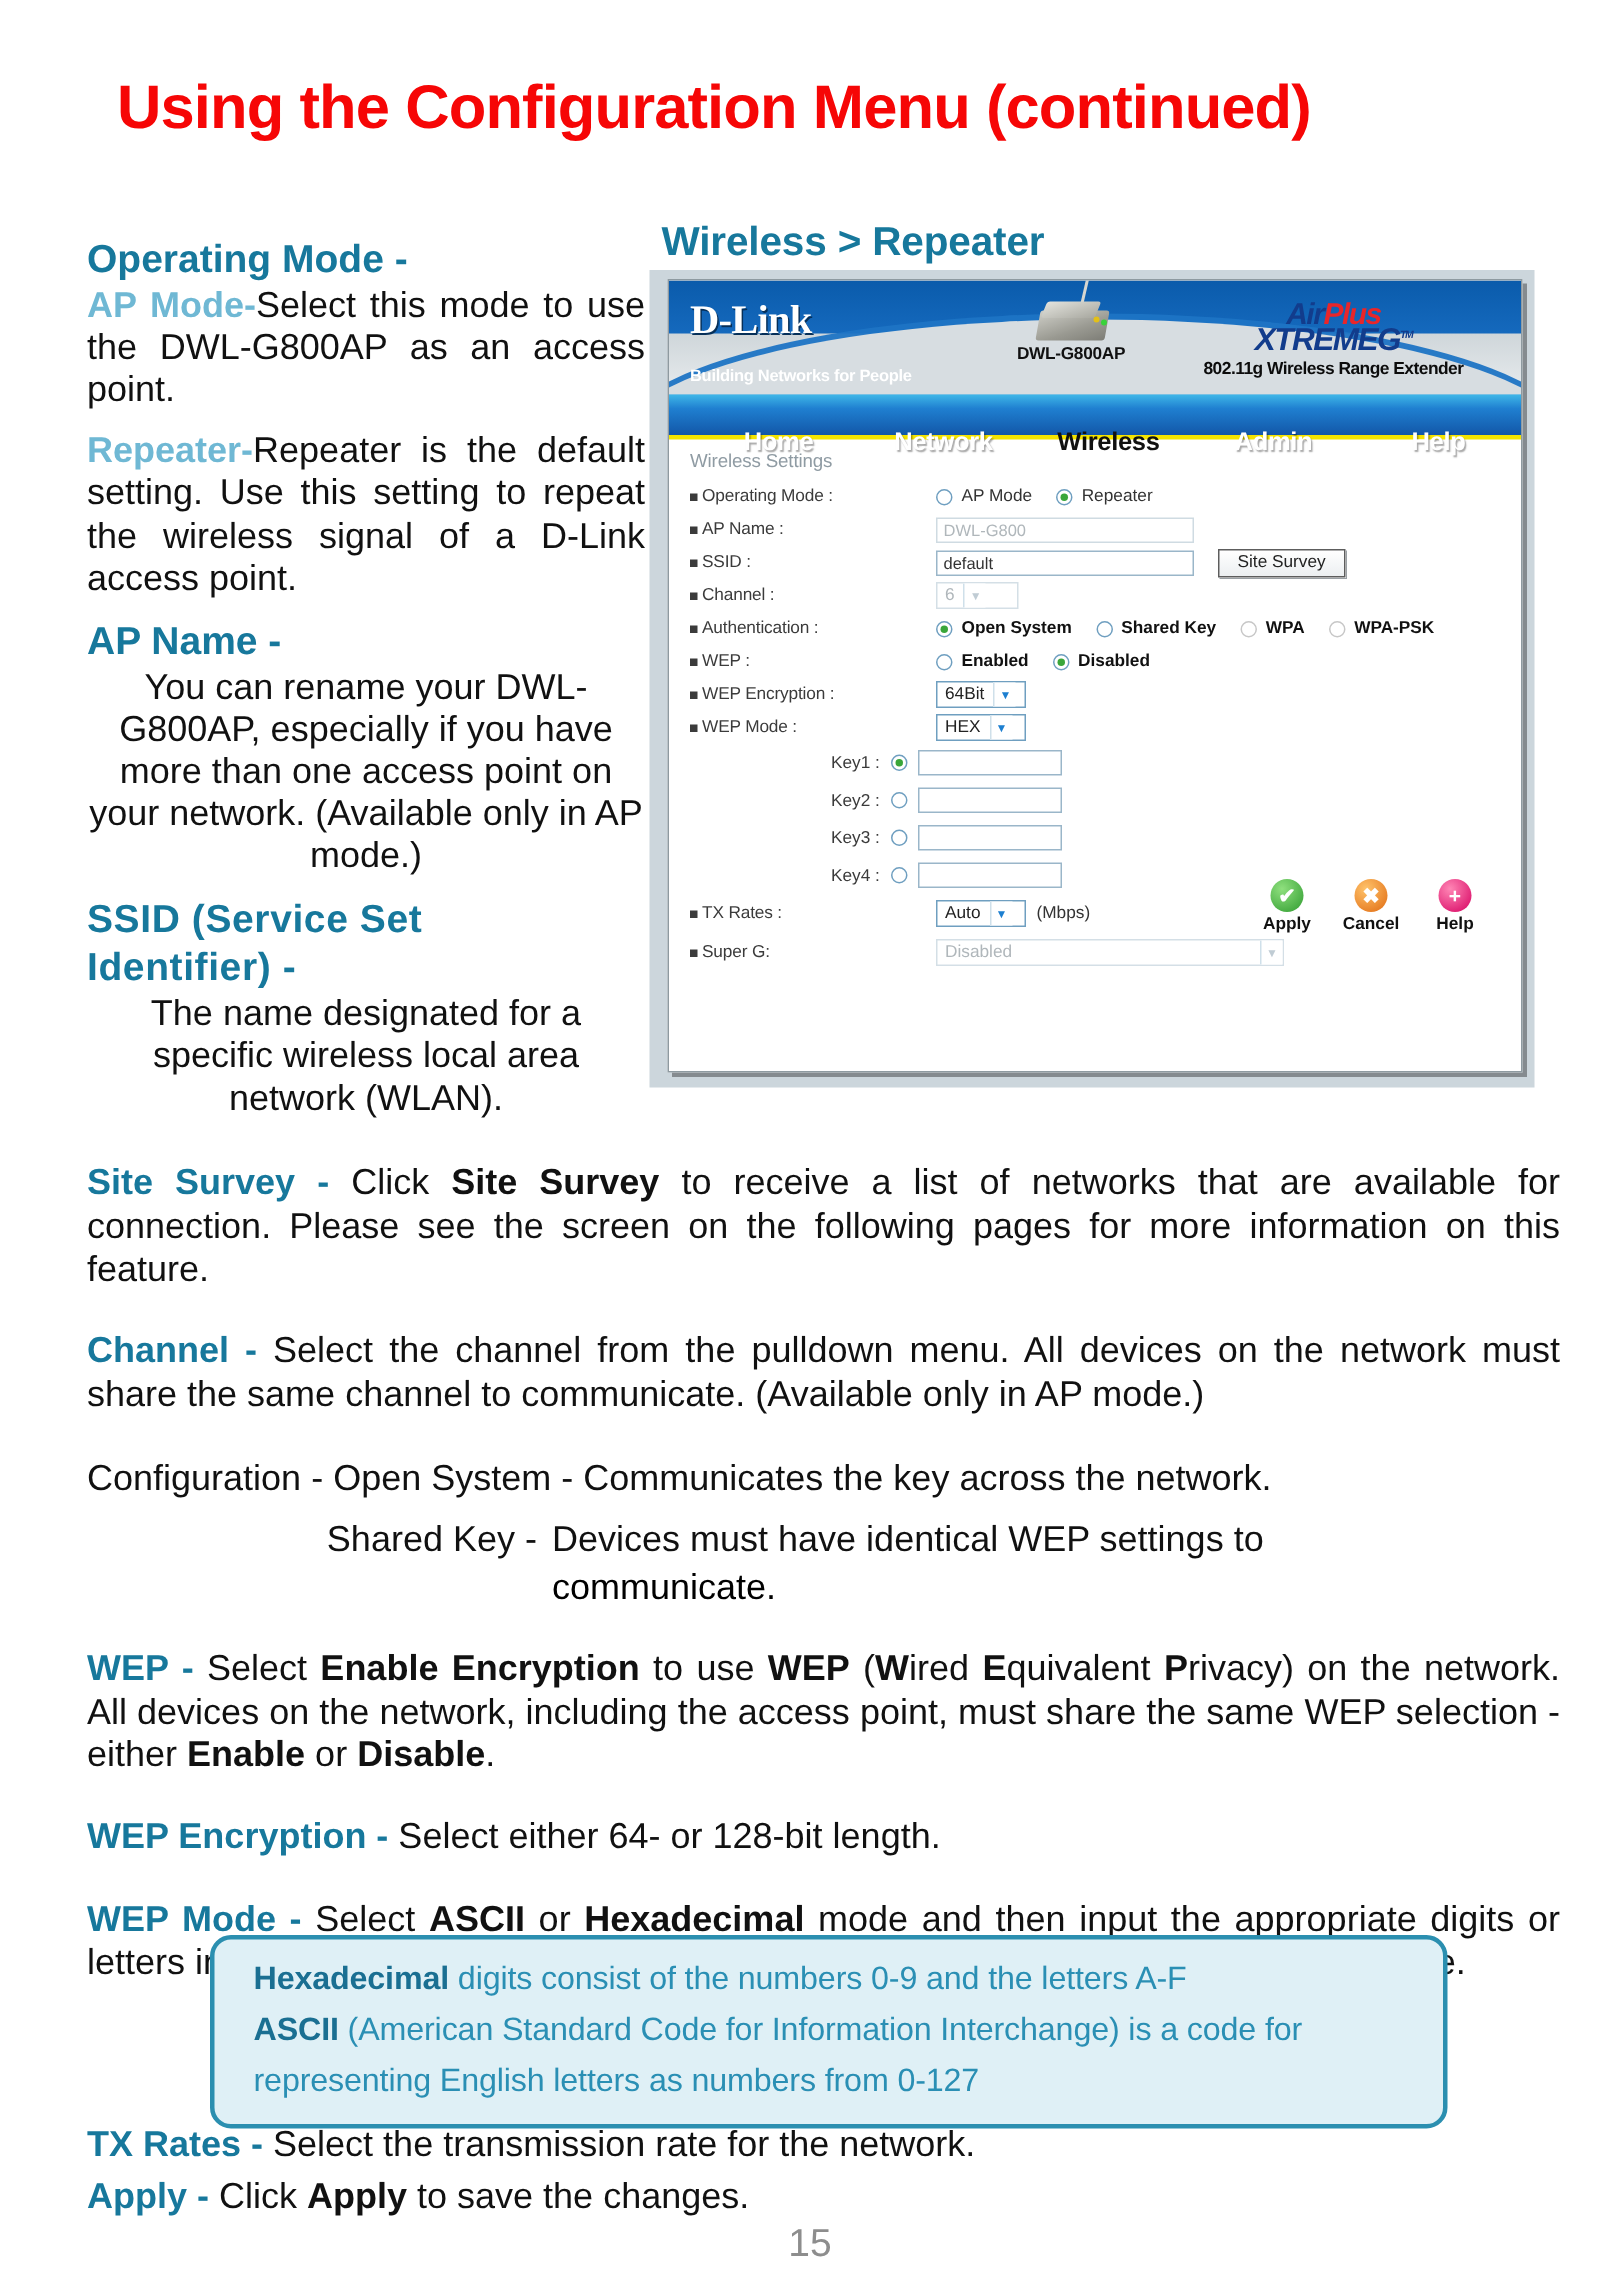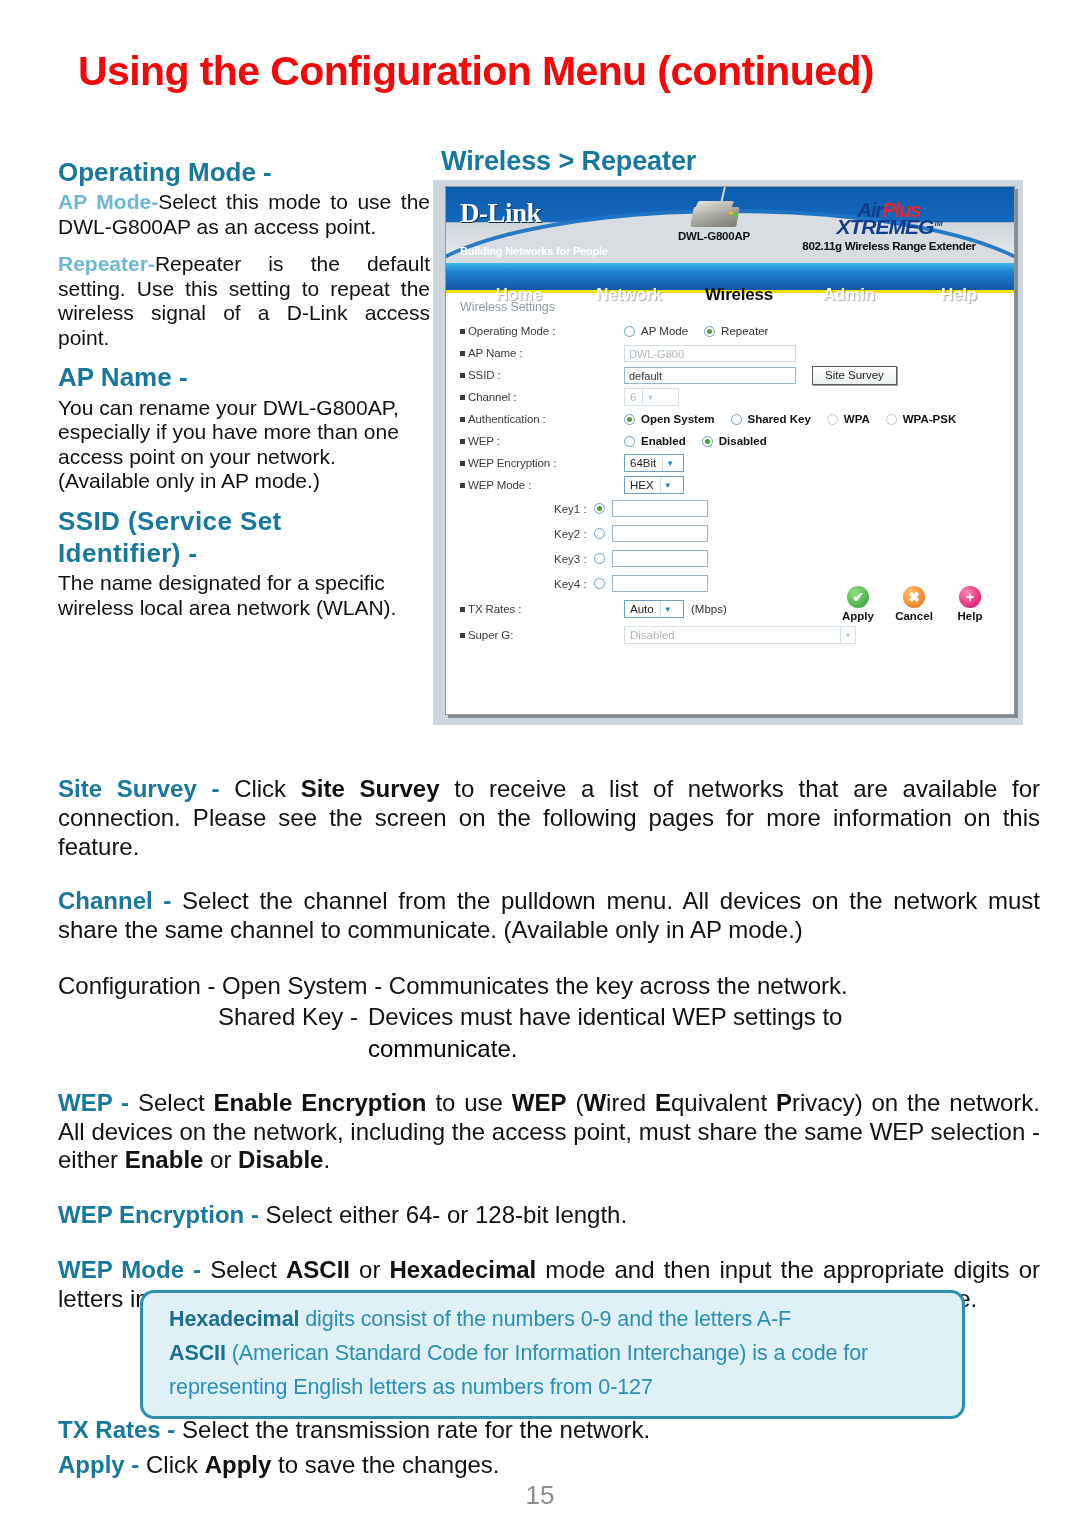--- a/index.html
+++ b/index.html
@@ -26,25 +26,25 @@
   
   .left-col {
     position:absolute; left:58px; top:158px; width:372px;
   }
   .h-blue {
     color:#17789c; font-weight:bold; font-size:26px;
     line-height:1.12; margin: 0 0 3px 0;
   }
   .h-blue.tight { letter-spacing: 0.4px; }
   .body-txt {
-    font-size:21px; line-height:1.17; color:#111;
+    font-size:24px; line-height:1.17; color:#111;
     margin: 0 0 13px 0; text-align: justify;
   }
   .lbl-light { color:#6fb8d4; font-weight:bold; }
-  .nojust { text-align:left; }
+  .nojust { text-align:center; }
 
   
   .shot-head {
     position:absolute; left:441px; top:146px;
     font-size:27px; font-weight:bold; color:#17789c;
     letter-spacing:-0.1px;
   }
   .shot {
     position:absolute; left:433px; top:180px;
     width: 590px; height: 545px;
@@ -215,21 +215,21 @@
   .p{
     font-size:24px; line-height:1.2; margin:0 0 26px 0; text-align:justify;
     color:#111;
   }
   .p .hd{ color:#17789c; font-weight:bold; }
   .p b{ font-weight:bold; }
   .auth-block{ margin-bottom:26px; }
   .auth-l1{ font-size:24px; line-height:1.22; color:#111; }
   .auth-l2{
     font-size:24px; line-height:1.22; color:#111; display:flex;
-    margin-top:2px;
+    margin-top:12px;
   }
   .auth-l2 .lead{ width:300px; text-align:right; flex:0 0 auto; }
   .auth-l2 .rest{ flex:1; text-align:justify; padding-left:10px; }
   .auth-l3{ font-size:24px; line-height:1.22; padding-left:310px; margin-top:2px; }
 
   
   .callout{
     position:absolute; left:140px; top:1290px; width:825px;
     background:#dff0f6; border:3px solid #2b8fb0; border-radius:14px;
     padding: 13px 26px 15px 26px;

